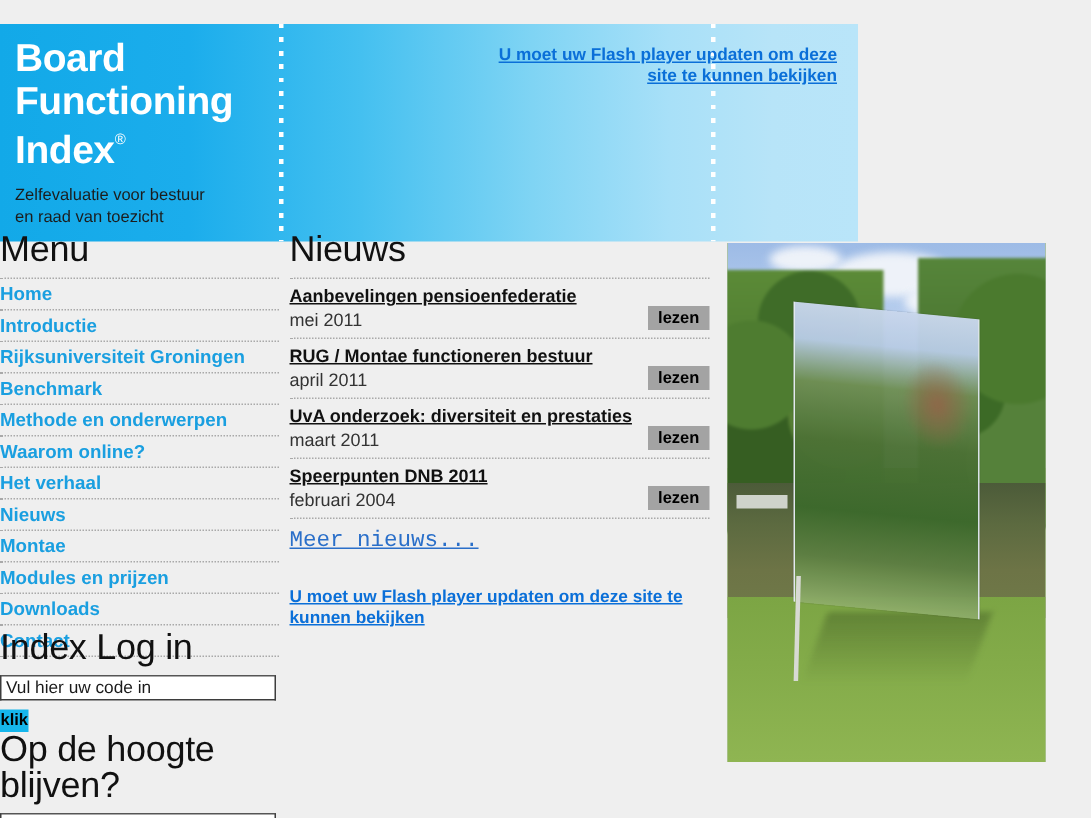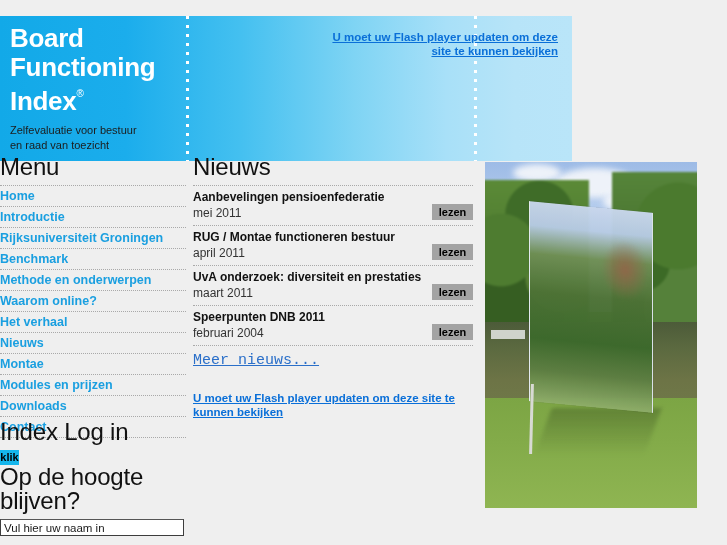--- a/index.html
+++ b/index.html
@@ -148,20 +148,21 @@
     position: relative;
     border-bottom: 1px dotted #a9a9a9;
     padding: 3px 0 4px 0;
     min-height: 32px;
   }
   .news-title {
     font-size: 12px;
     font-weight: bold;
     color: #111;
     line-height: 16px;
+    text-decoration: underline;
   }
   .news-date {
     font-size: 12px;
     color: #333;
     line-height: 16px;
   }
   .btn-lezen {
     position: absolute;
     right: 0;
     bottom: 5px;
@@ -401,20 +402,21 @@
         <a href="#">Downloads</a>
       </li>
     <li>
         <a href="#">Contact</a>
       </li>
   </ul>
 </div>
 
 <div class="col-login">
   <h2 class="section-title">Index Log in</h2>
+  <input class="field" type="text" value="Vul hier uw code in" style="">
   <button class="btn-klik">klik</button>
 
   <h2 class="section-title newsletter-title">Op de hoogte blijven?</h2>
   <input class="field" type="text" value="Vul hier uw naam in" style="">
 </div>
 
 <div class="col-news">
   <h2 class="section-title">Nieuws</h2>
 
   <div class="news-list">

